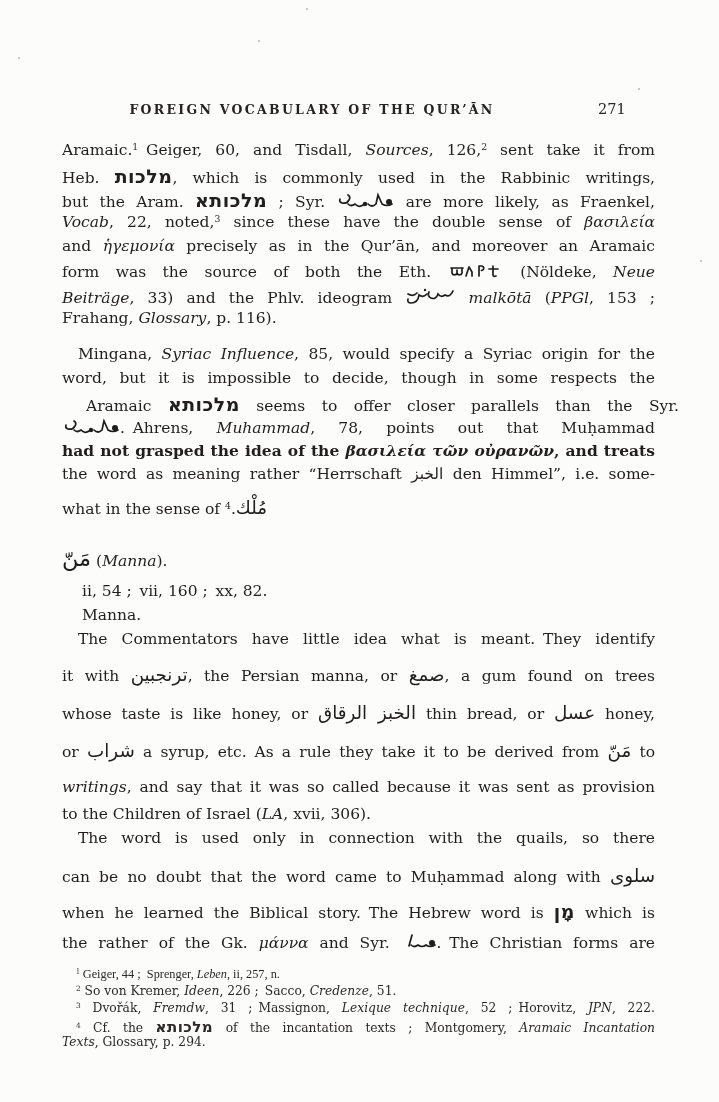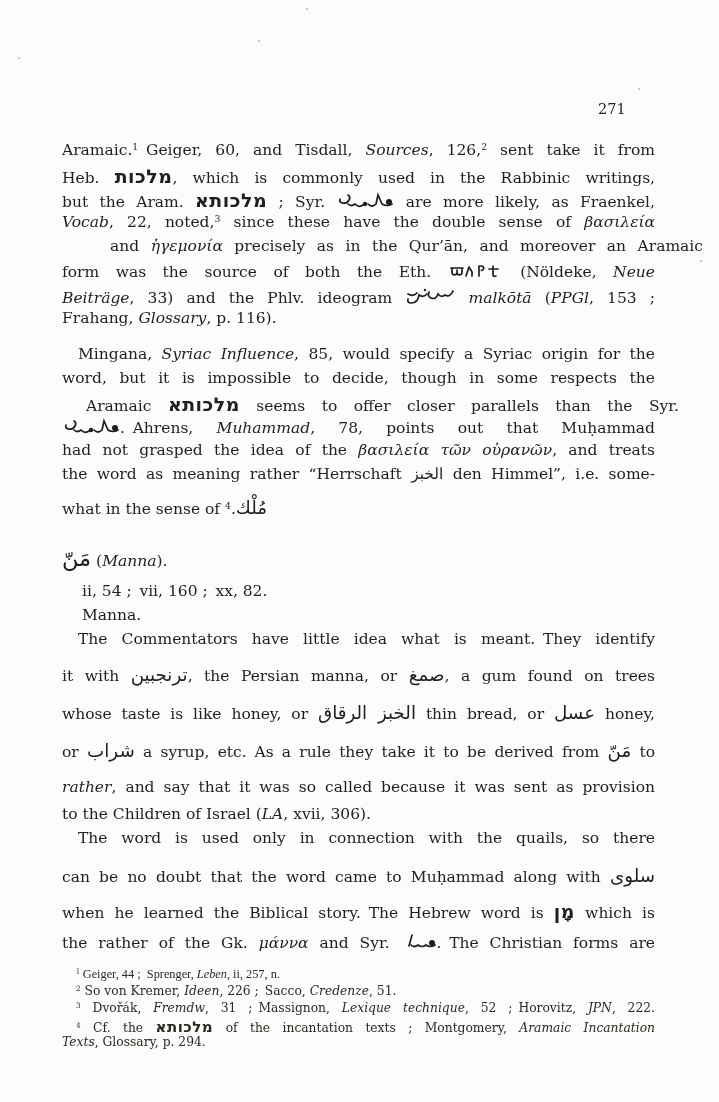--- a/index.html
+++ b/index.html
@@ -20,33 +20,34 @@
   .sup{font-size:0.6em;position:relative;top:-0.55em;}
   .glyph{display:inline-block;vertical-align:-4px;}
   .glyph path{fill:none;stroke:#1e1d1b;stroke-width:1.7;stroke-linecap:round;}
   .glyph circle{fill:#1e1d1b;}
   .speck{position:absolute;background:#b8b7b0;border-radius:50%;}
 </style>
 </head>
 <body>
 
 <div class="page">
+  <div class="header-title">FOREIGN VOCABULARY OF THE QUR’ĀN</div>
   <div class="page-number">271</div>
   <div id="text-lines">
       <div class="line j " style="top: 141px; left: 62px; width: 593px;"><span class="r">Aramaic.</span><span class="sup">1</span><span class="r"> Geiger, 60, and Tisdall, </span><span class="i">Sources</span><span class="r">, 126,</span><span class="sup">2</span><span class="r"> sent take it from</span></div>
       <div class="line j " style="top: 165px; left: 62px; width: 593px;"><span class="r">Heb. </span><span class="he">מלכות</span><span class="r">, which is commonly used in the Rabbinic writings,</span></div>
       <div class="line j " style="top: 189px; left: 62px; width: 593px;"><span class="r">but the Aram. </span><span class="he">מלכותא</span><span class="r"> ; Syr. </span><svg width="58" height="20" viewBox="0 0 58 20" xmlns="http://www.w3.org/2000/svg" class="glyph">
     <circle cx="53" cy="11" r="3"></circle>
     <path d="M56 13 Q51 16 46 13 L42 4 L40 13 Q36 17 32 13"></path>
     <circle cx="29" cy="13" r="2.2"></circle>
     <path d="M27 14 Q23 17 19 13 Q15 16 12 13"></path>
     <path d="M12 4 Q15 6 13 9 Q11 13 6 12 Q3 11 4 8"></path>
   </svg><span class="r"> are more likely, as Fraenkel,</span></div>
       <div class="line j " style="top: 213px; left: 62px; width: 593px;"><span class="i">Vocab</span><span class="r">, 22, noted,</span><span class="sup">3</span><span class="r"> since these have the double sense of </span><span class="gr">βασιλεία</span></div>
-      <div class="line j " style="top: 237px; left: 62px; width: 593px; margin-left: 48px;"><span class="r">and </span><span class="gr">ἡγεμονία</span><span class="r"> precisely as in the Qur’ān, and moreover an Aramaic</span></div>
+      <div class="line j " style="top: 237px; left: 62px; width: 593px;"><span class="r">and </span><span class="gr">ἡγεμονία</span><span class="r"> precisely as in the Qur’ān, and moreover an Aramaic</span></div>
       <div class="line j " style="top: 261px; left: 62px; width: 593px;"><span class="r">form was the source of both the Eth. </span><svg width="56" height="20" viewBox="0 0 56 20" xmlns="http://www.w3.org/2000/svg" class="glyph">
     <path d="M3 7 H15 M4 7 V12 A2.6 2.6 0 0 0 9 12 V9 M9 12 A2.6 2.6 0 0 0 14 12 V7"></path>
     <path d="M21 6 L18 15 M21 6 L24 11 V15"></path>
     <path d="M31 5 V15 M31 5 H33.5 A2.2 2.2 0 1 1 33.5 9.4"></path>
     <path d="M45 5 V14 Q45 16 48 15 M41 8 H50"></path>
   </svg><span class="r"> (Nöldeke, </span><span class="i">Neue</span></div>
       <div class="line j " style="top: 285px; left: 62px; width: 593px;"><span class="i">Beiträge</span><span class="r">, 33) and the Phlv. ideogram </span><svg width="50" height="22" viewBox="0 0 50 22" xmlns="http://www.w3.org/2000/svg" class="glyph">
     <path d="M48 6 Q45 13 40 10 Q36 13 33 9 Q31 15 26 13 Q22 11 24 7"></path>
     <path d="M22 9 Q18 13 14 10 Q13 18 6 18 Q2 18 3 14"></path>
     <path d="M12 8 Q8 12 3 9"></path>
@@ -56,31 +57,31 @@
       <div class="line j " style="top: 345px; left: 78px; width: 577px;"><span class="r">Mingana, </span><span class="i">Syriac Influence</span><span class="r">, 85, would specify a Syriac origin for the</span></div>
       <div class="line j " style="top: 369px; left: 62px; width: 593px;"><span class="r">word, but it is impossible to decide, though in some respects the</span></div>
       <div class="line j " style="top: 393px; left: 62px; width: 593px; margin-left: 24px;"><span class="r">Aramaic </span><span class="he">מלכותא</span><span class="r"> seems to offer closer parallels than the Syr.</span></div>
       <div class="line j " style="top: 417px; left: 62px; width: 593px;"><svg width="58" height="20" viewBox="0 0 58 20" xmlns="http://www.w3.org/2000/svg" class="glyph">
     <circle cx="53" cy="11" r="3"></circle>
     <path d="M56 13 Q51 16 46 13 L42 4 L40 13 Q36 17 32 13"></path>
     <circle cx="29" cy="13" r="2.2"></circle>
     <path d="M27 14 Q23 17 19 13 Q15 16 12 13"></path>
     <path d="M12 4 Q15 6 13 9 Q11 13 6 12 Q3 11 4 8"></path>
   </svg><span class="r">. Ahrens, </span><span class="i">Muhammad</span><span class="r">, 78, points out that Muḥammad</span></div>
-      <div class="line j " style="top: 441px; left: 62px; width: 593px;"><span class="r">had not grasped the idea of the </span><span class="gr">βασιλεία τῶν οὐρανῶν</span><span class="r">, and treats</span></div>
+      <div class="line j " style="top: 441px; left: 62px; width: 593px; font-weight: bold;"><span class="r">had not grasped the idea of the </span><span class="gr">βασιλεία τῶν οὐρανῶν</span><span class="r">, and treats</span></div>
       <div class="line j " style="top: 465px; left: 62px; width: 593px;"><span class="r">the word as meaning rather “Herrschaft الخبز den Himmel”, i.e. some-</span></div>
       <div class="line " style="top: 497px; left: 62px;"><span class="r">what in the sense of </span><span class="ar">مُلْك</span><span class="r">.</span><span class="sup">4</span></div>
       <div class="line " style="top: 544px; left: 62px;"><span class="ar lg">مَنّ</span><span class="r"> (</span><span class="i">Manna</span><span class="r">).</span></div>
       <div class="line " style="top: 582px; left: 82px;"><span class="r">ii, 54 ; vii, 160 ; xx, 82.</span></div>
       <div class="line " style="top: 606px; left: 82px;"><span class="r">Manna.</span></div>
       <div class="line j " style="top: 630px; left: 78px; width: 577px;"><span class="r">The Commentators have little idea what is meant. They identify</span></div>
       <div class="line j " style="top: 664px; left: 62px; width: 593px;"><span class="r">it with </span><span class="ar">ترنجبين</span><span class="r">, the Persian manna, or </span><span class="ar">صمغ</span><span class="r">, a gum found on trees</span></div>
       <div class="line j " style="top: 702px; left: 62px; width: 593px;"><span class="r">whose taste is like honey, or </span><span class="ar">الخبز الرقاق</span><span class="r"> thin bread, or </span><span class="ar">عسل</span><span class="r"> honey,</span></div>
       <div class="line j " style="top: 740px; left: 62px; width: 593px;"><span class="r">or </span><span class="ar">شراب</span><span class="r"> a syrup, etc. As a rule they take it to be derived from </span><span class="ar">مَنّ</span><span class="r"> to</span></div>
-      <div class="line j " style="top: 778px; left: 62px; width: 593px;"><span class="i">rather</span><span class="r">, and say that it was so called because it was sent as provision</span></div>
+      <div class="line j " style="top: 778px; left: 62px; width: 593px;"><span class="i">writings</span><span class="r">, and say that it was so called because it was sent as provision</span></div>
       <div class="line " style="top: 805px; left: 62px;"><span class="r">to the Children of Israel (</span><span class="i">LA</span><span class="r">, xvii, 306).</span></div>
       <div class="line j " style="top: 829px; left: 78px; width: 577px;"><span class="r">The word is used only in connection with the quails, so there</span></div>
       <div class="line j " style="top: 865px; left: 62px; width: 593px;"><span class="r">can be no doubt that the word came to Muḥammad along with </span><span class="ar">سلوى</span></div>
       <div class="line j " style="top: 900px; left: 62px; width: 593px;"><span class="r">when he learned the Biblical story. The Hebrew word is </span><span class="he">מָן</span><span class="r"> which is</span></div>
       <div class="line j " style="top: 932px; left: 62px; width: 593px;"><span class="r">the rather of the Gk. </span><span class="gr">μάννα</span><span class="r"> and Syr. </span><svg width="36" height="20" viewBox="0 0 36 20" xmlns="http://www.w3.org/2000/svg" class="glyph">
     <circle cx="31" cy="11" r="3"></circle>
     <path d="M34 13 Q29 16 25 13 Q21 16 17 13 Q13 16 10 13"></path>
     <path d="M8 14 L11 3"></path>
   </svg><span class="r">. The Christian forms are</span></div>
       <div class="line fn" style="top: 967px; left: 76px; font-family: Liberation Serif, serif;"><span class="sup">1</span><span class="r"> Geiger, 44 ; Sprenger, </span><span class="i">Leben</span><span class="r">, ii, 257, n.</span></div>

